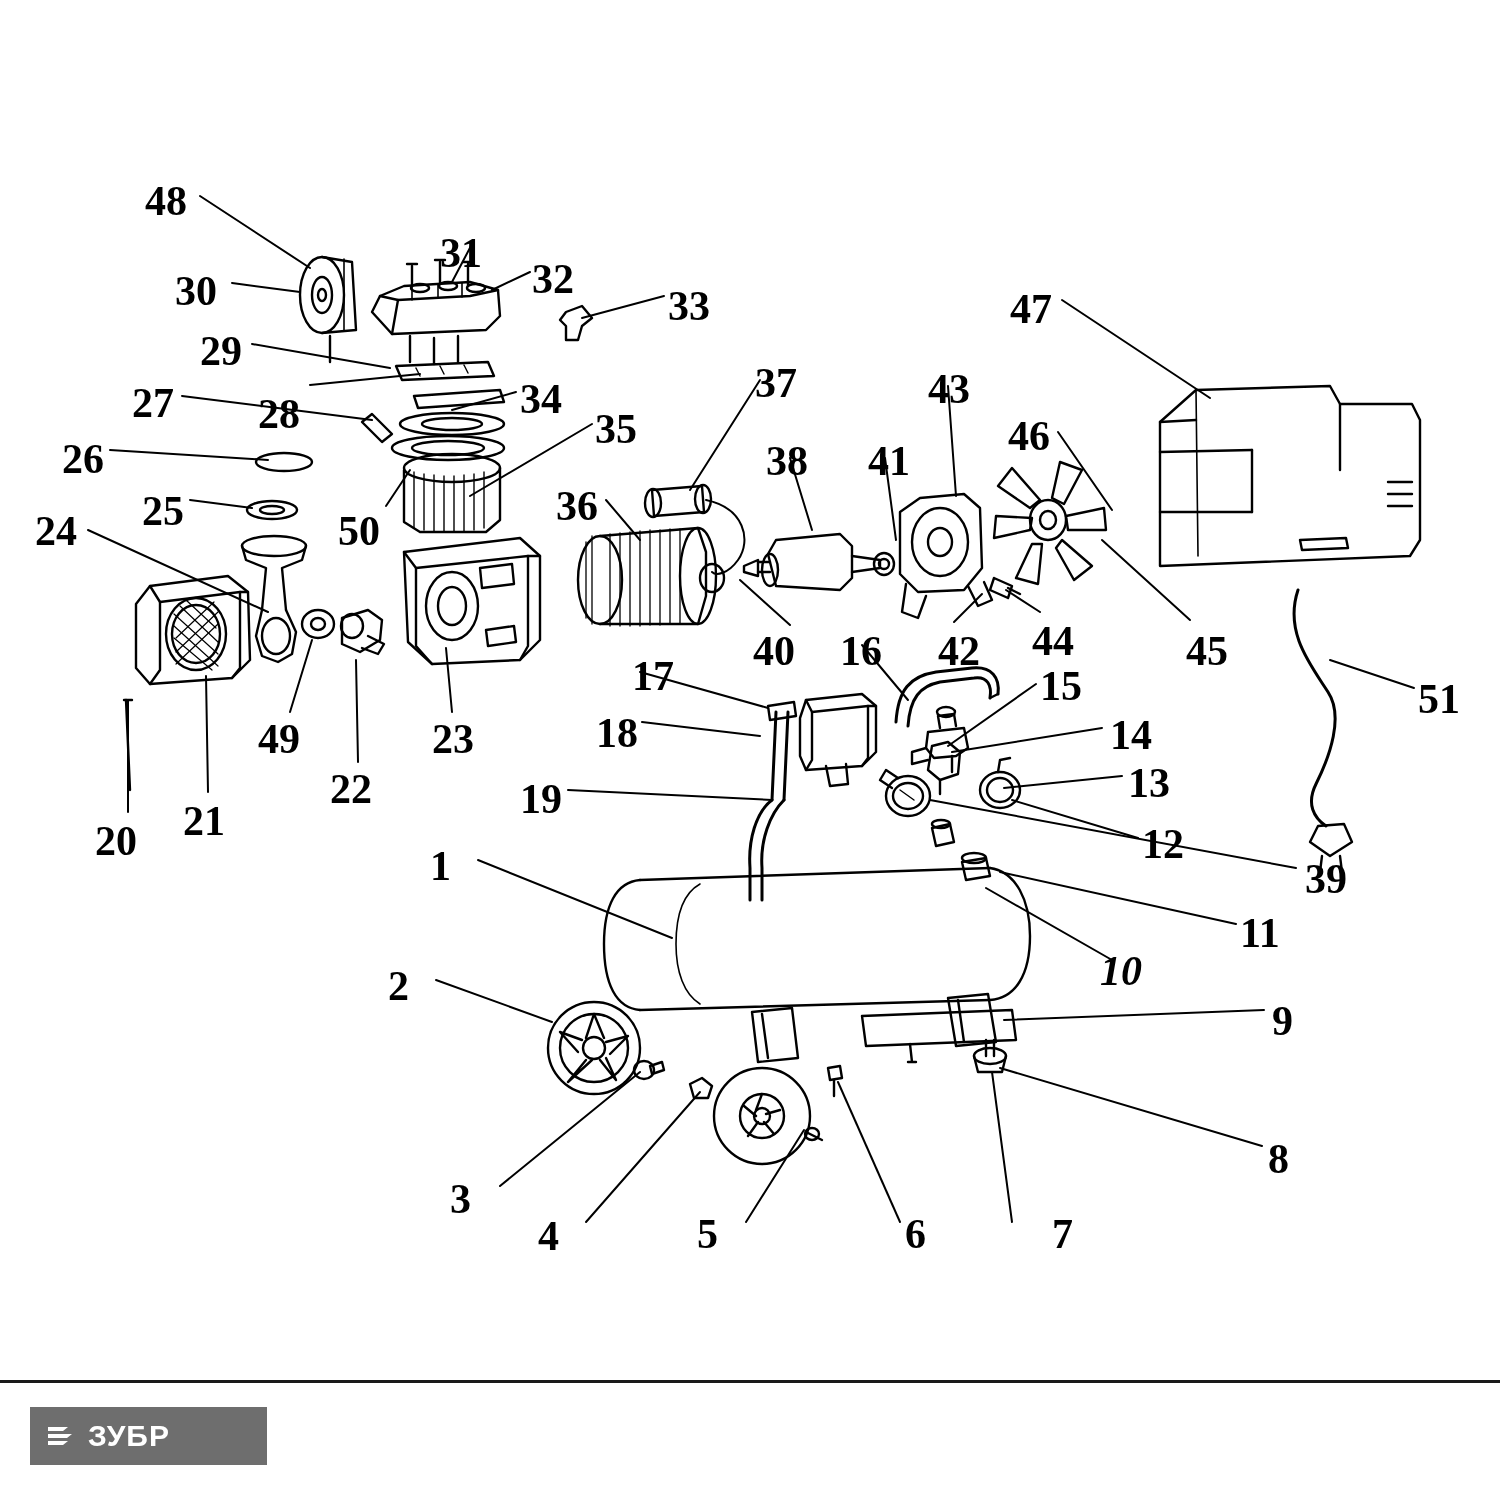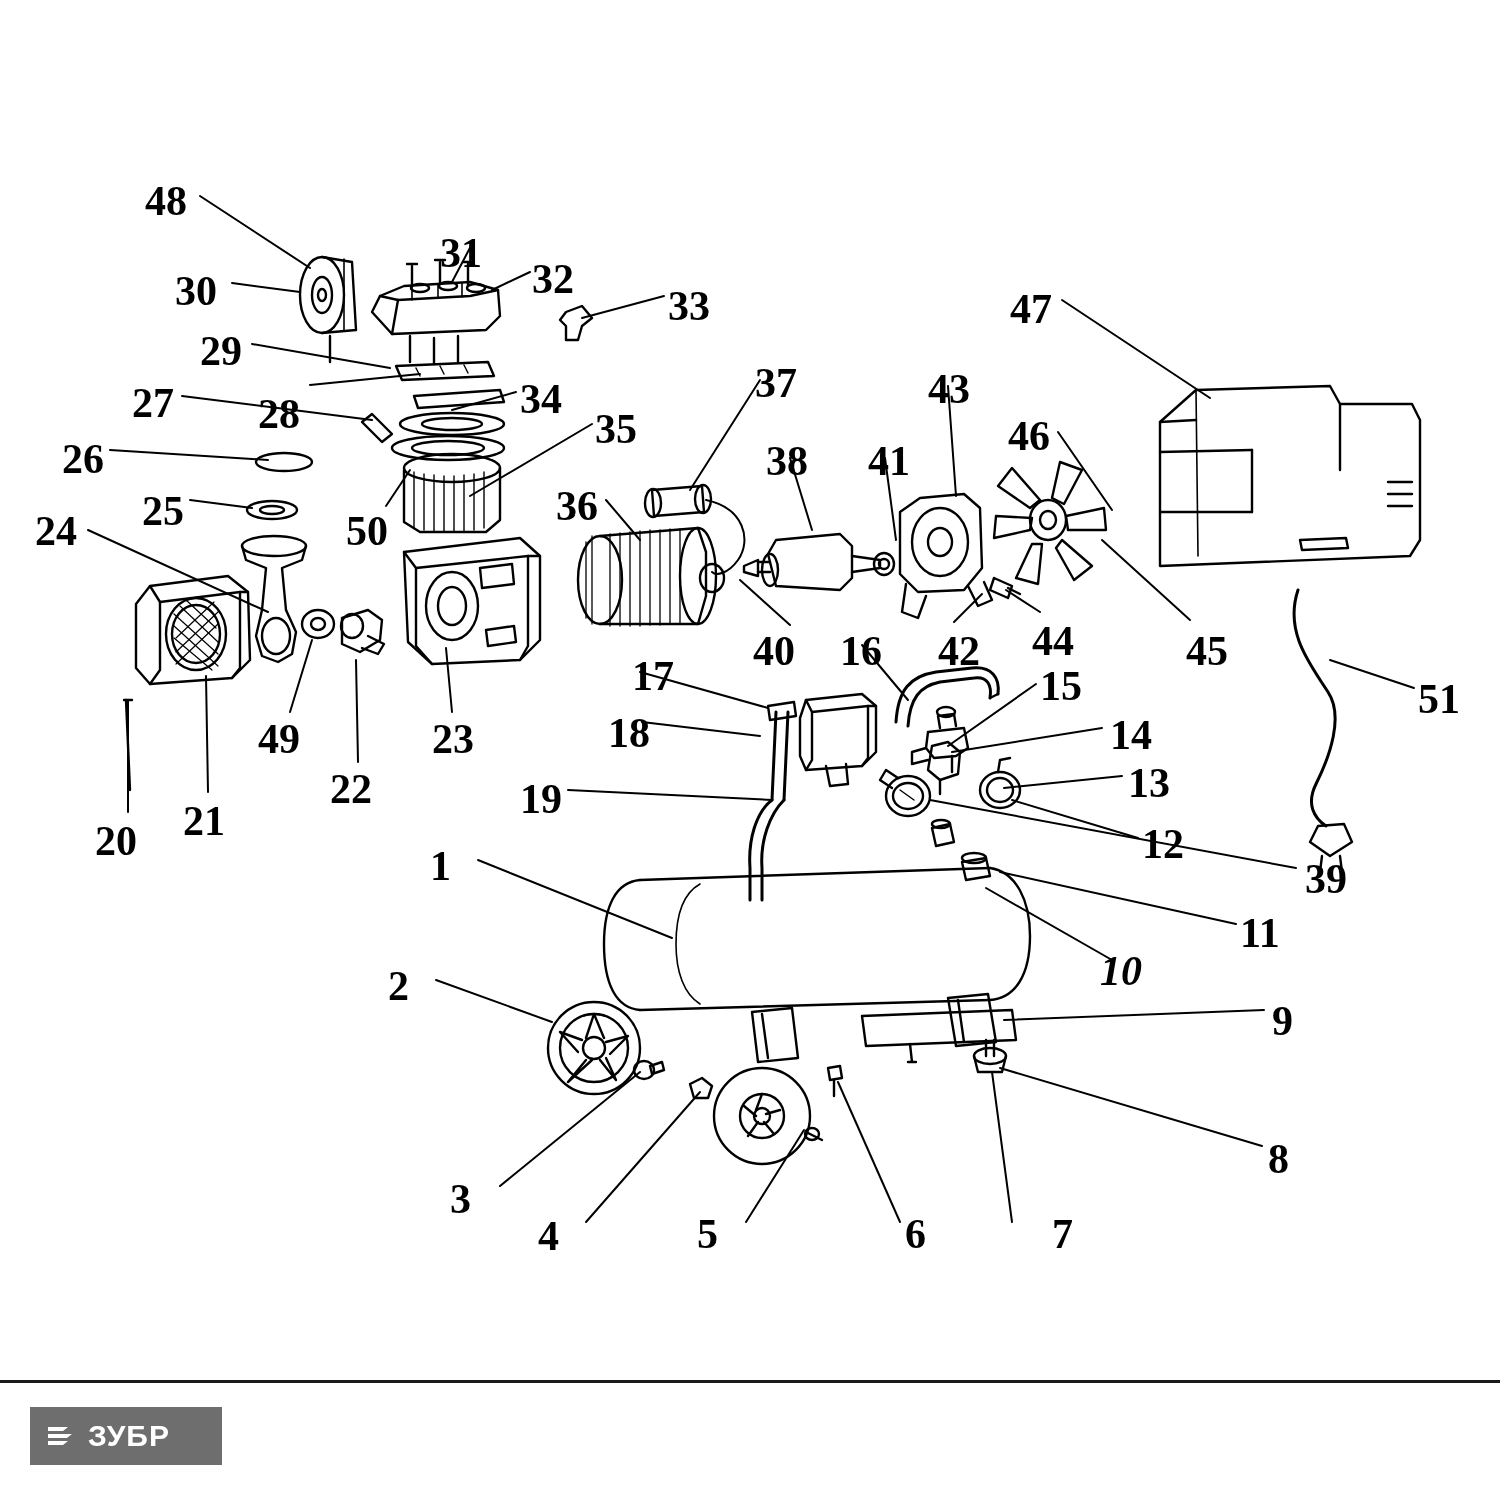--- a/index.html
+++ b/index.html
@@ -52,21 +52,21 @@
   }
   .footer-inner {
     position: absolute;
     left: 30px;
     top: 24px;
     display: flex;
     align-items: center;
     gap: 22px;
   }
   .logo-box {
-    width: 192px;
+    width: 237px;
     height: 58px;
     background: #6e6e6e;
     display: flex;
     align-items: center;
     gap: 10px;
     padding-left: 14px;
     box-sizing: border-box;
   }
   .logo-mark {
     width: 34px;
@@ -477,21 +477,21 @@
     <div class="callout" style="left:1268px; top:1138px;">8</div>
     <div class="callout" style="left:1272px; top:1000px;">9</div>
     <div class="callout" style="left:1100px; top:950px;font-style:italic;">10</div>
     <div class="callout" style="left:1240px; top:912px;">11</div>
     <div class="callout" style="left:1142px; top:823px;">12</div>
     <div class="callout" style="left:1128px; top:762px;">13</div>
     <div class="callout" style="left:1110px; top:714px;">14</div>
     <div class="callout" style="left:1040px; top:665px;">15</div>
     <div class="callout" style="left:840px;  top:630px;">16</div>
     <div class="callout" style="left:632px;  top:655px;">17</div>
-    <div class="callout" style="left:596px;  top:712px;margin-left:12px;">18</div>
+    <div class="callout" style="left:596px;  top:712px;">18</div>
     <div class="callout" style="left:520px;  top:778px;">19</div>
     <div class="callout" style="left:95px;   top:820px;">20</div>
     <div class="callout" style="left:183px;  top:800px;">21</div>
     <div class="callout" style="left:330px;  top:768px;">22</div>
     <div class="callout" style="left:432px;  top:718px;">23</div>
     <div class="callout" style="left:35px;   top:510px;">24</div>
     <div class="callout" style="left:142px;  top:490px;">25</div>
     <div class="callout" style="left:62px;   top:438px;">26</div>
     <div class="callout" style="left:132px;  top:382px;">27</div>
     <div class="callout" style="left:258px;  top:370px;margin-top:23px;">28</div>
@@ -509,21 +509,21 @@
     <div class="callout" style="left:753px;  top:630px;">40</div>
     <div class="callout" style="left:868px;  top:440px;">41</div>
     <div class="callout" style="left:938px;  top:630px;">42</div>
     <div class="callout" style="left:928px;  top:368px;">43</div>
     <div class="callout" style="left:1032px; top:620px;">44</div>
     <div class="callout" style="left:1186px; top:630px;">45</div>
     <div class="callout" style="left:1008px; top:415px;">46</div>
     <div class="callout" style="left:1010px; top:288px;">47</div>
     <div class="callout" style="left:145px;  top:180px;">48</div>
     <div class="callout" style="left:258px;  top:718px;">49</div>
-    <div class="callout" style="left:338px;  top:510px;margin-left:8px;">50</div>
+    <div class="callout" style="left:338px;  top:510px;">50</div>
     <div class="callout" style="left:1418px; top:678px;">51</div>
   </div>
 
   <div class="footer">
     <div class="footer-inner">
       <div class="logo-box">
         <svg class="logo-mark" viewBox="0 0 34 34">
           <path d="M4 8 L24 8 L19 12 L4 12 Z" fill="#ffffff"></path>
           <path d="M4 15 L28 15 L23 19 L4 19 Z" fill="#ffffff"></path>
           <path d="M4 22 L24 22 L19 26 L4 26 Z" fill="#ffffff"></path>

